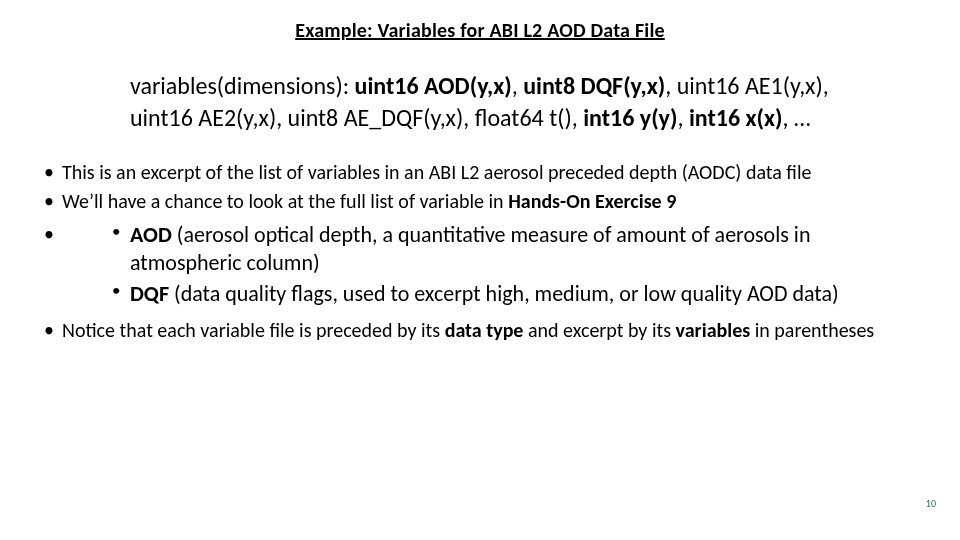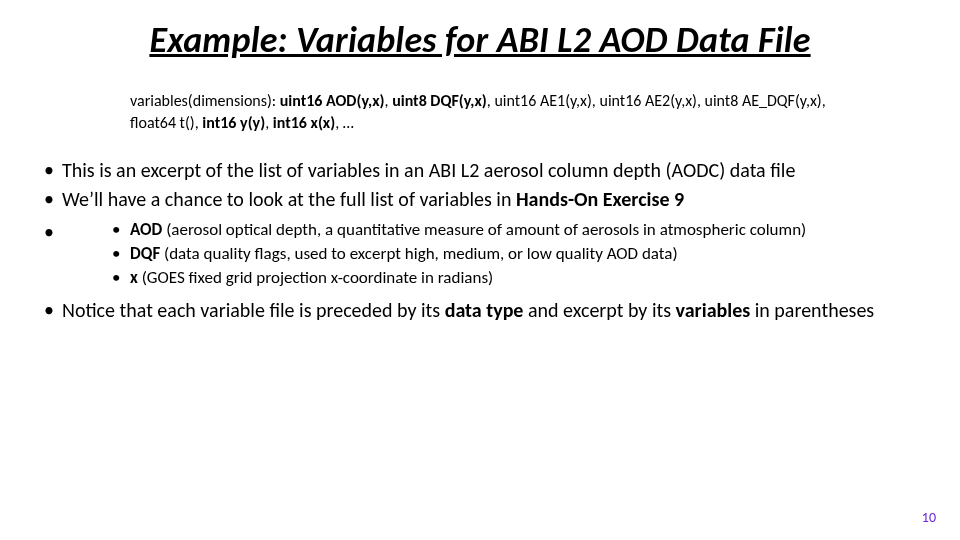--- a/index.html
+++ b/index.html
@@ -14,30 +14,29 @@
   }
   .slide {
     position: relative;
     box-sizing: border-box;
     width: 960px;
     height: 540px;
     padding: 18px 40px 0 40px;
   }
   .title {
     text-align: center;
-    font-size: 36px;
+    font-size: 20px;
     font-weight: 700;
     text-decoration: underline;
     margin: 0 0 28px 0;
     letter-spacing: 0.2px;
-    font-style: italic;
   }
   .vars-block {
     margin: 0 0 24px 90px;
-    font-size: 16px;
+    font-size: 24px;
     line-height: 1.35;
     max-width: 740px;
   }
   ul.bullets {
     list-style: none;
     margin: 0;
     padding: 0;
   }
   ul.bullets > li {
     position: relative;
@@ -55,64 +54,63 @@
     line-height: 1.35;
   }
   ul.sub {
     list-style: none;
     margin: 6px 0 8px 0;
     padding: 0 0 0 48px;
   }
   ul.sub > li {
     position: relative;
     padding-left: 20px;
-    font-size: 17px;
+    font-size: 22px;
     line-height: 1.3;
     margin-bottom: 2px;
   }
   ul.sub > li::before {
     content: "•";
     position: absolute;
     left: 2px;
     top: 0;
     font-size: 17px;
     line-height: 1.3;
   }
   b { font-weight: 700; }
   .page-num {
     position: absolute;
     right: 24px;
-    bottom: 14px;
-    font-size: 14px;
-    color: #6d28d9;
+    bottom: 30px;
+    font-size: 10px;
+    color: #15803d;
   }
 </style>
 </head>
 <body>
 
 <div class="slide">
 
   <h1 class="title">Example: Variables for ABI L2 AOD Data File</h1>
 
   <div class="vars-block">
     <span>variables(dimensions): </span><span id="vars-seq"><b>uint16 AOD(y,x)</b><span>, </span><b>uint8 DQF(y,x)</b><span>, uint16 AE1(y,x), uint16 AE2(y,x), uint8 AE_DQF(y,x), float64 t(), </span><b>int16 y(y)</b><span>, </span><b>int16 x(x)</b><span>, …</span></span>
   </div>
 
   <ul class="bullets">
     <li>
-      <span>This is an excerpt of the list of variables in an ABI L2 aerosol column depth (AODC) data file</span>
+      <span>This is an excerpt of the list of variables in an ABI L2 aerosol preceded depth (AODC) data file</span>
     </li>
     <li>
-      <span>We’ll have a chance to look at the full list of variables in </span><b>Hands-On Exercise 9</b>
+      <span>We’ll have a chance to look at the full list of variable in </span><b>Hands-On Exercise 9</b>
     </li>
     <li>
       <ul class="sub" id="sub-list">
           <li><b>AOD</b><span> (aerosol optical depth, a quantitative measure of amount of aerosols in atmospheric column)</span></li>
           <li><b>DQF</b><span> (data quality flags, used to excerpt high, medium, or low quality AOD data)</span></li>
-          <li><b>x</b><span> (GOES fixed grid projection x-coordinate in radians)</span></li>
         </ul>
     </li>
     <li>
       <span>Notice that each variable file is preceded by its </span><b>data type</b><span> and excerpt by its </span><b>variables</b><span> in parentheses</span>
     </li>
   </ul>
 
   <div class="page-num">10</div>
 </div>
 

